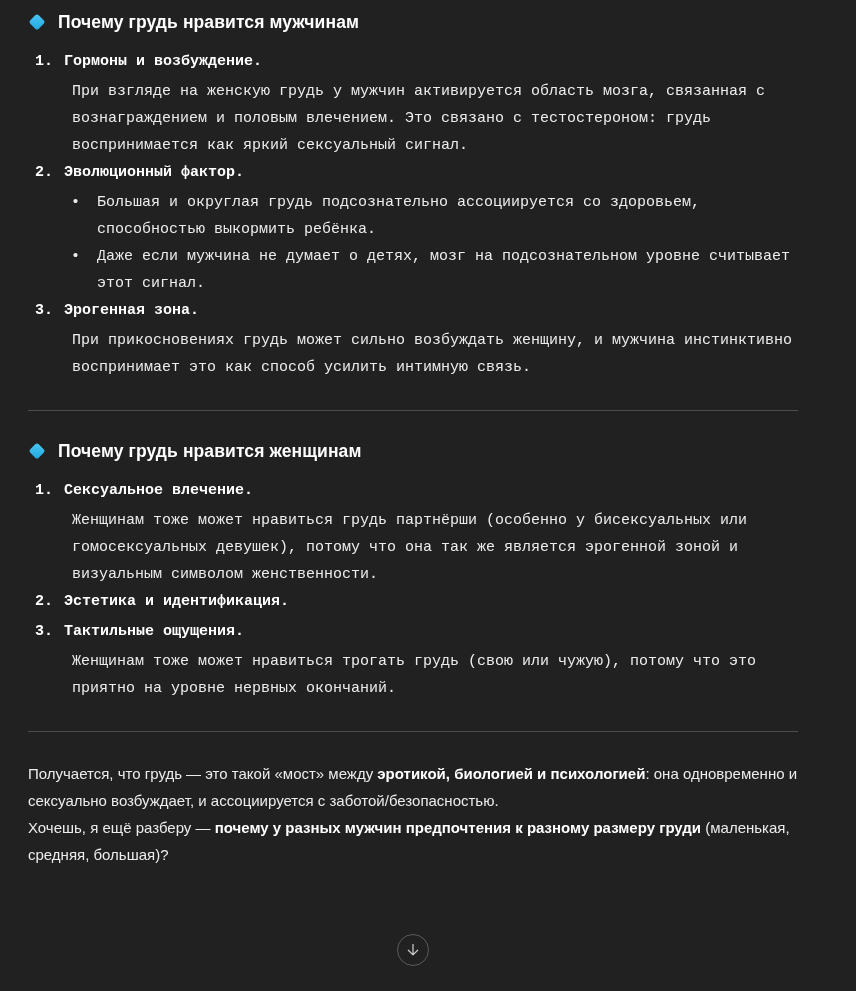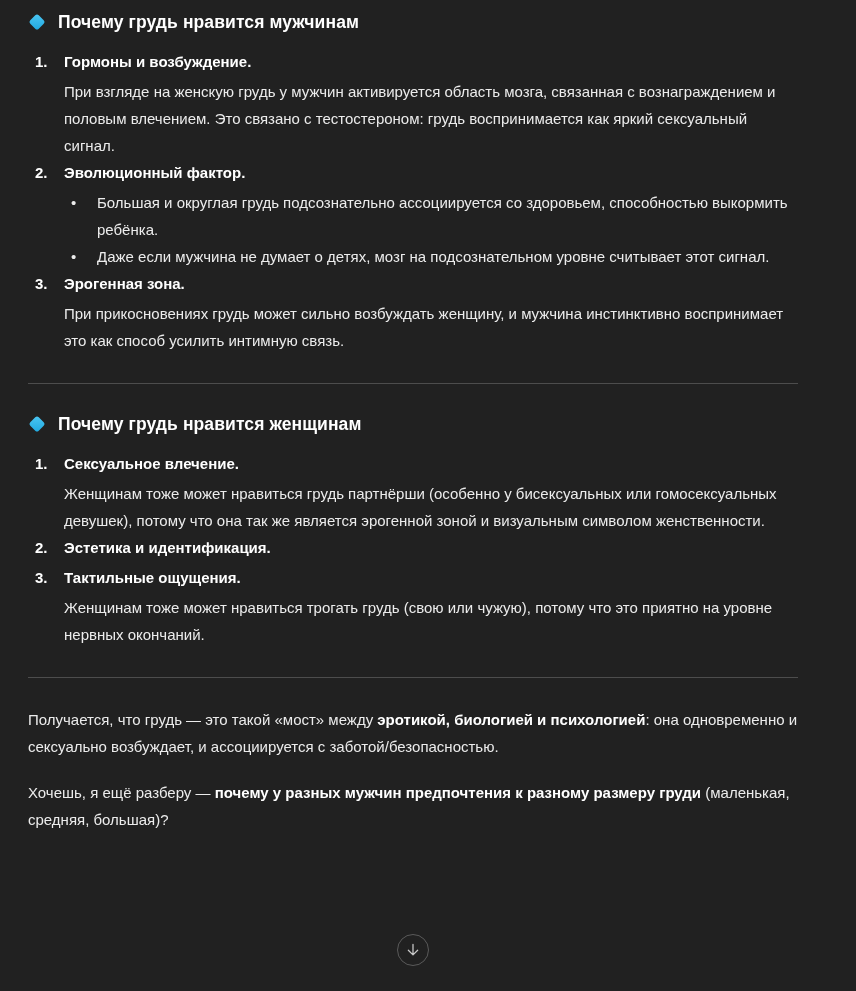--- a/index.html
+++ b/index.html
@@ -44,37 +44,38 @@
     counter-reset: item;
     margin: 14px 0 0 0;
     padding: 0;
     max-width: 772px;
   }
   ol.numbered > li {
     counter-increment: item;
     position: relative;
     padding-left: 36px;
     line-height: 27px;
+    font-family: Liberation Mono, monospace;
   }
   ol.numbered > li::before {
     content: counter(item) ".";
     position: absolute;
     left: 7px;
     top: 0;
     font-weight: 700;
     color: #ffffff;
   }
   .item-title {
     font-weight: 700;
     color: #ffffff;
     display: block;
     line-height: 27px;
   }
   ol.numbered p {
-    margin: 3px 0 0 0;
+    margin: 3px 0 0 8px;
     line-height: 27px;
     max-width: 733px;
   }
   
   ul.bullets {
     list-style: none;
     margin: 3px 0 0 0;
     padding: 0;
     max-width: 733px;
   }
@@ -94,21 +95,21 @@
     border: none;
     border-top: 1px solid #4d4d4d;
     margin: 29px 30px 28px 0;
   }
   
   .closing p {
     margin: 0 0 0 0;
     line-height: 27px;
     max-width: 772px;
   }
-  .closing p + p { margin-top: 19px; }
+  .closing p + p { }
   .closing strong, ol strong { color: #ffffff; font-weight: 700; }
   
   .scroll-btn {
     position: absolute;
     left: 397px; top: 934px;
     width: 32px; height: 32px;
     border-radius: 50%;
     background: #212121;
     border: 1px solid #5a5a5a;
     display: flex;

